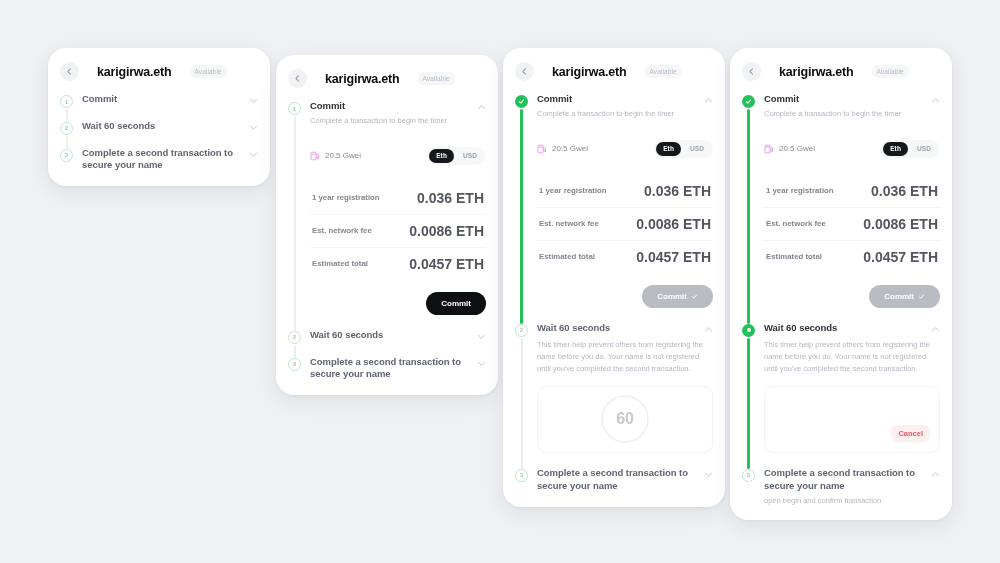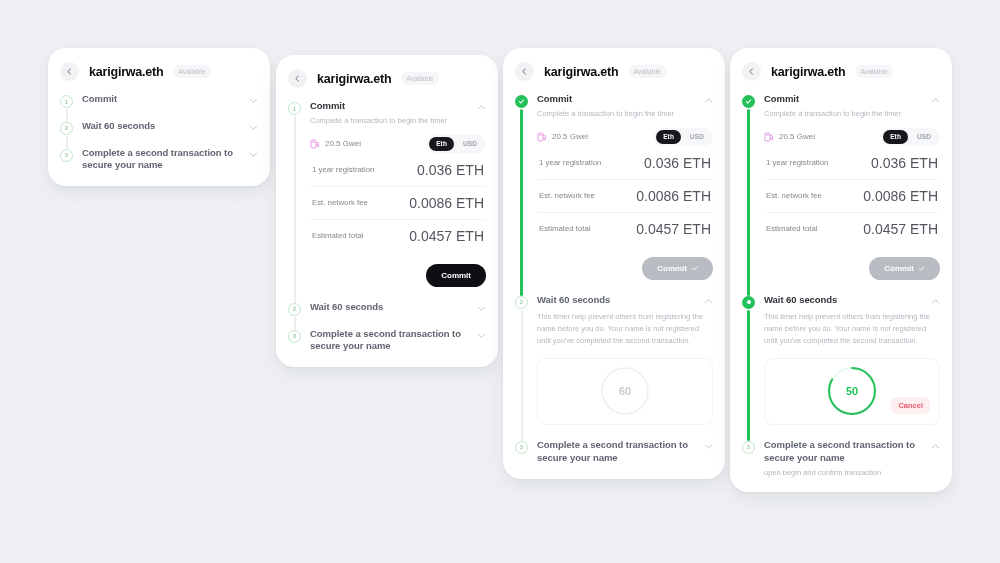--- a/index.html
+++ b/index.html
@@ -18,21 +18,21 @@
     box-shadow: 0 6px 20px rgba(20,25,40,0.07), 0 1px 3px rgba(20,25,40,0.05);
     overflow: hidden;
   }
   .card1 { left: 48px;  top: 48px;  width: 222px; }
   .card2 { left: 276px; top: 55px;  width: 222px; }
   .card3 { left: 503px; top: 48px;  width: 222px; }
   .card4 { left: 730px; top: 48px;  width: 222px; }
 
   
   .cardhead {
-    display: flex; align-items: center; gap: 10px;
+    display: flex; align-items: center; gap: 18px;
     padding: 14px 14px 12px 12px;
   }
   .backbtn {
     width: 19px; height: 19px; border-radius: 50%;
     background: #f1f2f4;
     display: flex; align-items: center; justify-content: center;
     flex: 0 0 auto; cursor: pointer;
   }
   .backbtn svg { display: block; }
   .name {
@@ -89,38 +89,38 @@
 
   .step-sub {
     font-size: 7.5px; color: #b3b7c0; margin-top: 3px; line-height: 1.45;
   }
   .step-desc {
     font-size: 7.5px; color: #b3b7c0; margin-top: 4px; line-height: 1.62;
   }
 
   
   .gasrow {
-    display: flex; align-items: center; margin-top: 8px;
+    display: flex; align-items: center; margin-top: 20px;
   }
   .gasleft { display: flex; align-items: center; gap: 5px; flex: 1 1 auto; }
   .gas-icon svg { display: block; }
   .gas-val { font-size: 8px; color: #86898f; }
   .toggle {
     display: flex; align-items: center; gap: 2px;
     background: #f6f7f9; border-radius: 999px; padding: 2px;
   }
   .tgl {
     font-size: 6.5px; font-weight: bold; padding: 3.5px 7px;
     border-radius: 999px; cursor: pointer; letter-spacing: 0.1px;
   }
   .tgl.on { background: #17181c; color: #ffffff; }
   .tgl.off { color: #9ea2ab; }
 
   
-  .ptable { margin-top: 1px; }
+  .ptable { margin-top: 17px; font-weight: bold; }
   .prow {
     display: flex; align-items: center; justify-content: space-between;
     padding: 8px 2px; border-bottom: 1px solid #f2f3f5;
   }
   .prow:last-child { border-bottom: none; }
   .plabel { font-size: 7.8px; color: #83868e; }
   .pval { font-size: 14px; color: #53565e; }
 
   
   .btnrow { display: flex; justify-content: flex-end; margin-top: 12px; }
@@ -139,21 +139,21 @@
     margin-top: 11px;
     border: 1px solid #f2f3f5; border-radius: 9px;
     height: 67px; position: relative;
     display: flex; align-items: center; justify-content: center;
   }
   .ring { position: relative; width: 50px; height: 50px; }
   .ring svg { display: block; transform: rotate(-90deg); }
   .ring-num {
     position: absolute; inset: 0;
     display: flex; align-items: center; justify-content: center;
-    font-size: 11px; font-weight: bold; letter-spacing: -0.2px;
+    font-size: 16px; font-weight: bold; letter-spacing: -0.2px;
   }
   .ring-num.grey { color: #c6c9cf; }
   .ring-num.green { color: #24c05a; }
   .cancel {
     position: absolute; right: 9px; bottom: 10px;
     font-size: 7.5px; font-weight: bold; color: #e8596b;
     background: #fdeef0; padding: 4px 7px; border-radius: 6px;
     cursor: pointer; border: none;
     font-family: "Liberation Sans", sans-serif;
   }
@@ -538,27 +538,20 @@
             <div class="step-title">Wait 60 seconds</div>
             <span class="chev">
               <svg width="9" height="9" viewBox="0 0 10 10" fill="none">
                 <path d="M1.5 6.5L5 3l3.5 3.5" stroke="#c2c5cc" stroke-width="1.1" stroke-linecap="round" stroke-linejoin="round"></path>
               </svg>
             </span>
           </div>
           <div class="step-desc">This timer help prevent others from registering the name before you do. Your name is not registered until you've completed the second transaction.</div>
 
           <div class="timerbox">
-            <div class="ring">
-              <svg width="50" height="50" viewBox="0 0 50 50">
-                <circle cx="25" cy="25" r="23" fill="none" stroke="#e9fbee" stroke-width="2"></circle>
-                <circle id="progress-arc" cx="25" cy="25" r="23" fill="none" stroke="#24c05a" stroke-width="2" stroke-linecap="round" stroke-dasharray="144.51" stroke-dashoffset="24.57"></circle>
-              </svg>
-              <div class="ring-num green">50</div>
-            </div>
             <button class="cancel">Cancel</button>
           </div>
         </div>
       </div>
 
       <div class="step">
         <div class="step-rail">
           <div class="bullet idle">3</div>
         </div>
         <div class="step-body" style="padding-bottom:0">

